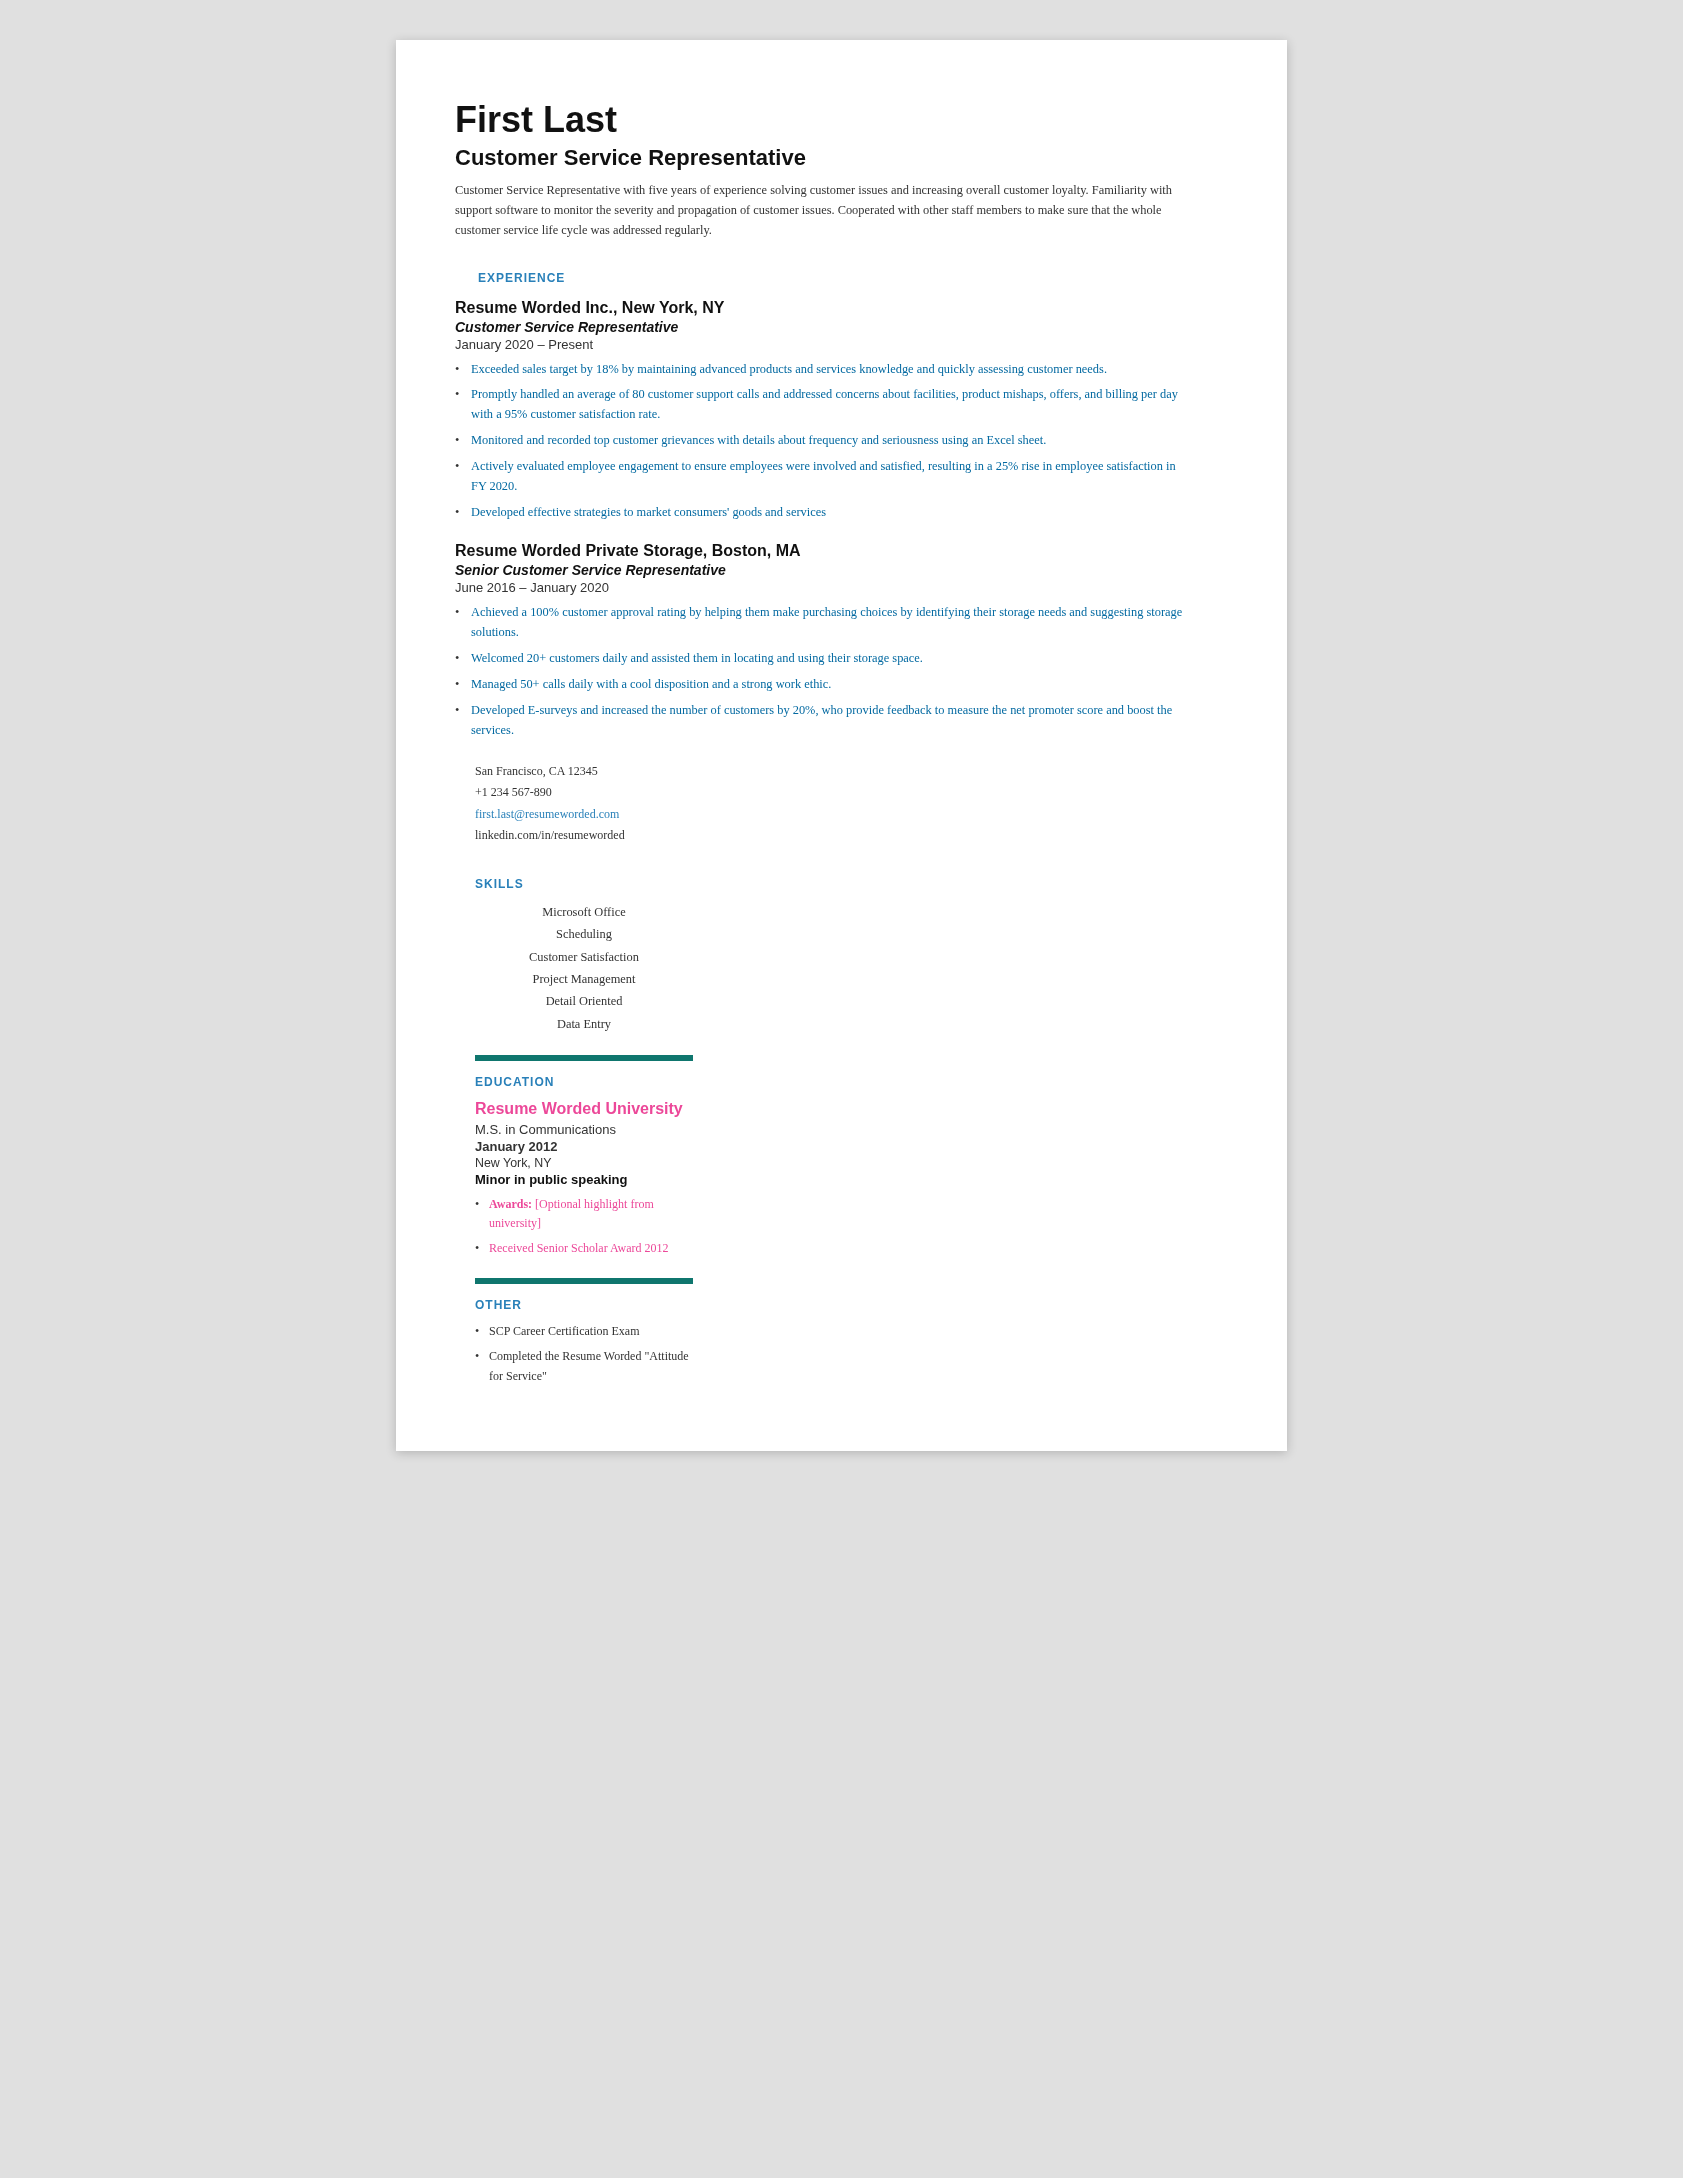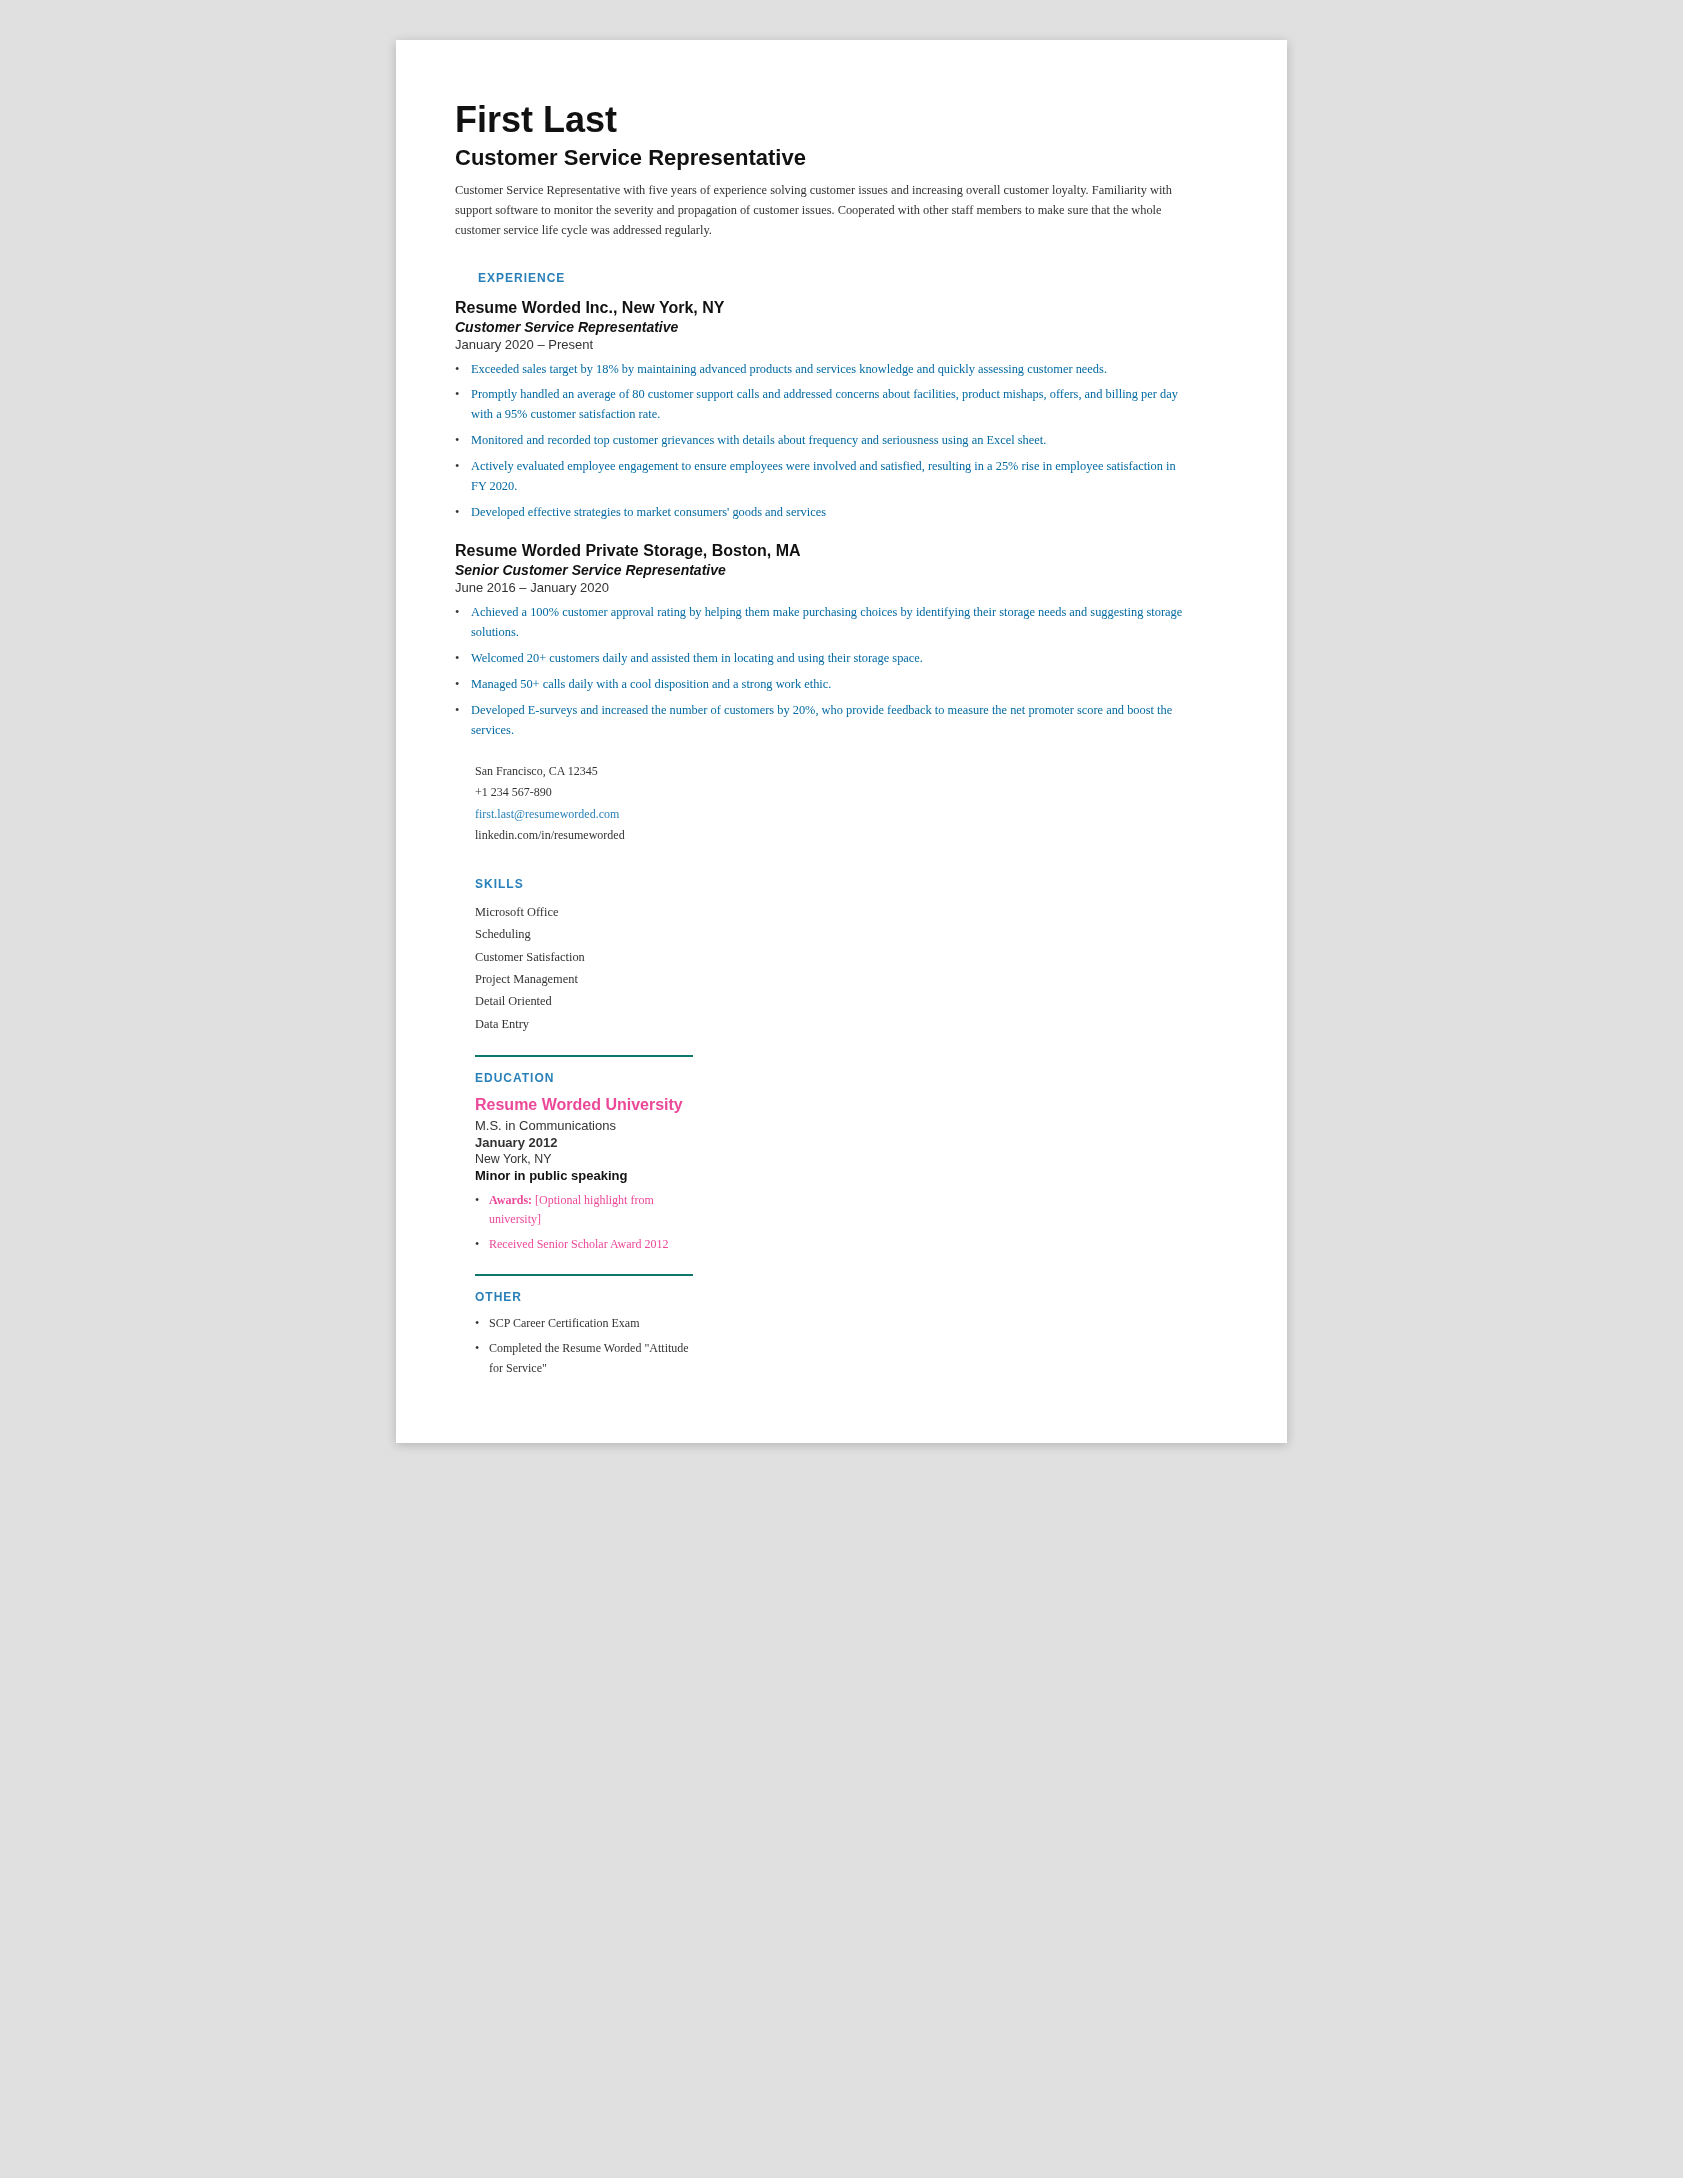--- a/index.html
+++ b/index.html
@@ -126,20 +126,21 @@
       margin-top: 0;
     }
     .contact-info a {
       color: #2980b9;
       text-decoration: none;
     }
 
     .skills-list {
       list-style: none;
       margin-bottom: 10px;
+      text-align: center;
     }
     .skills-list li {
       font-size: 12.4px;
       color: #333;
       line-height: 1.8;
     }
 
     .edu-school {
       font-size: 16px;
       font-weight: 700;
@@ -218,21 +219,21 @@
 
     .right-section-label {
       font-size: 12px;
       font-weight: 700;
       color: #2980b9;
       letter-spacing: 1px;
       text-transform: uppercase;
       font-family: Arial, sans-serif;
       margin-bottom: 10px;
       margin-top: 20px;
-      border-top: 2px solid #0f766e;
+      border-top: 6px solid #0f766e;
       padding-top: 14px;
     }
     .right-section-label.first {
       border-top: none;
       padding-top: 0;
       margin-top: 0;
     }
   </style>
 </head>
 <body>

